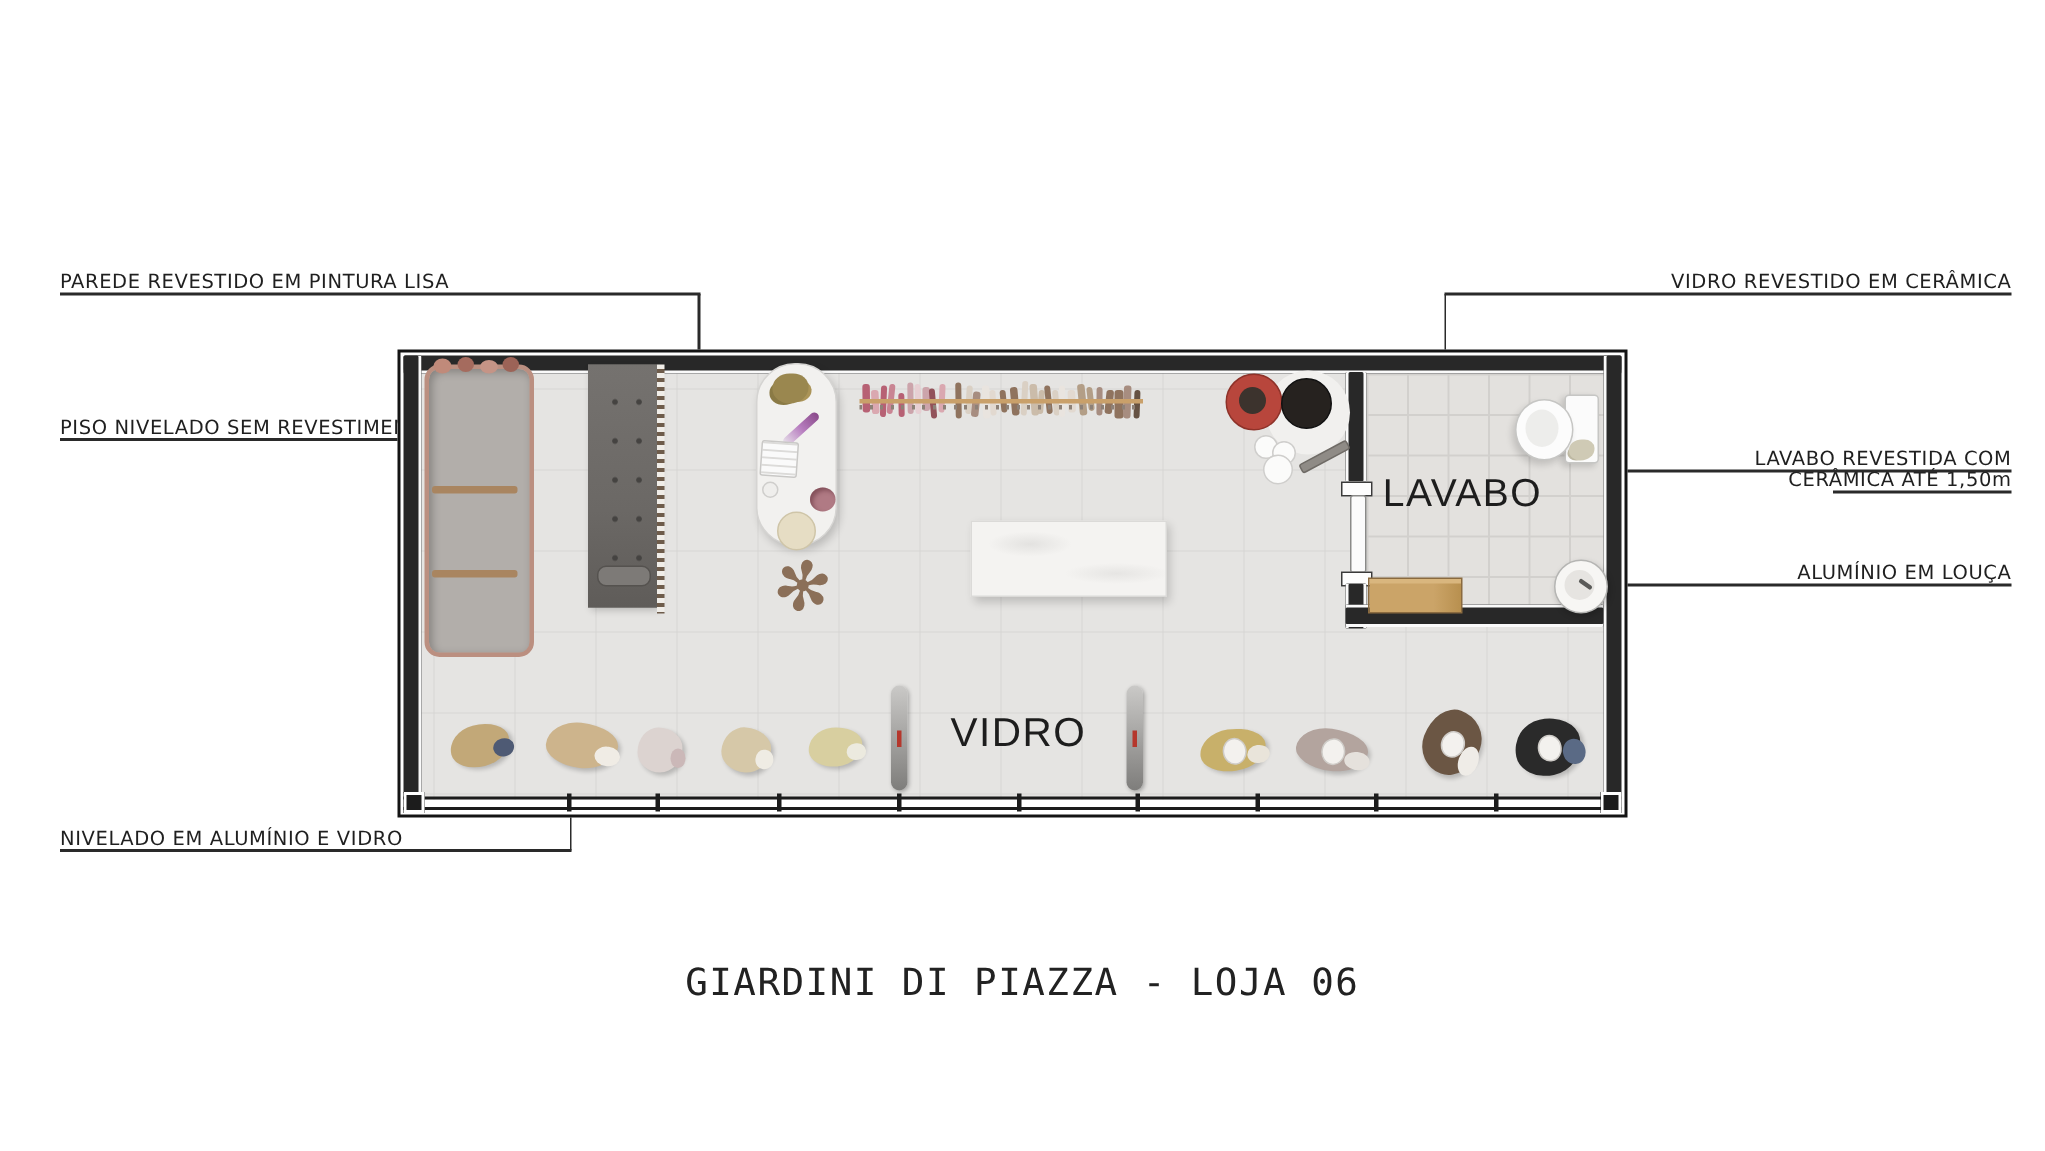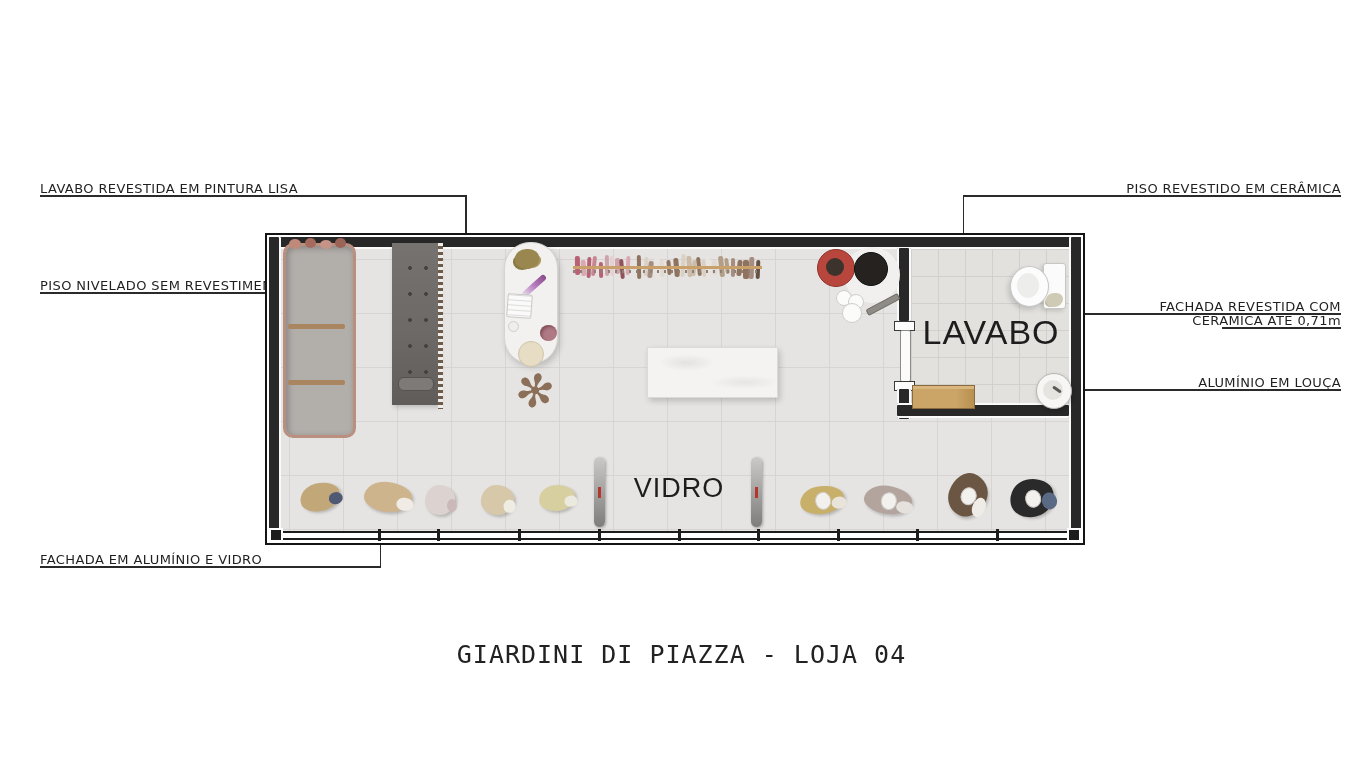--- a/index.html
+++ b/index.html
@@ -118,38 +118,38 @@
   .sink .basin { position:absolute; left:6px; top:6px; width:20px; height:20px; border-radius:50%; background:#e6e4e1; }
   .sink .spout { position:absolute; left:15px; top:14px; width:10px; height:3px; background:#5a5a58; transform:rotate(35deg); border-radius:2px; }
   .lavabo-plant { position:absolute; left:779px; top:58px; width:17px; height:14px; border-radius:50% 40% 55% 45%;
     background:#cfcab5; box-shadow:-3px 2px 0 -2px #bdb8a2; }
 
   .layer { position:absolute; inset:0; }
 </style>
 </head>
 <body>
 
-<div class="callout" style="left:40px; top:182px;">LAVABO REVESTIDA EM PINTURA LISA</div>
+<div class="callout" style="left:40px; top:182px;">PAREDE REVESTIDO EM PINTURA LISA</div>
 <div class="leader h" style="left:40px; top:195px; width:427px;"></div>
 <div class="leader v" style="left:465px; top:196px; height:57px;"></div>
 
 <div class="callout" style="left:40px; top:279px;">PISO NIVELADO SEM REVESTIMENTO</div>
 <div class="leader h" style="left:40px; top:292px; width:343px;"></div>
 
-<div class="callout" style="left:40px; top:553px;">FACHADA EM ALUMÍNIO E VIDRO</div>
+<div class="callout" style="left:40px; top:553px;">NIVELADO EM ALUMÍNIO E VIDRO</div>
 <div class="leader h" style="left:40px; top:566px; width:341px;"></div>
 <div class="leader v" style="left:379.5px; top:543px; height:24px;"></div>
 
-<div class="callout right" style="right:22px; top:182px;">PISO REVESTIDO EM CERÂMICA</div>
+<div class="callout right" style="right:22px; top:182px;">VIDRO REVESTIDO EM CERÂMICA</div>
 <div class="leader h" style="left:963px; top:195px; width:378px;"></div>
 <div class="leader v" style="left:962.5px; top:196px; height:82px;"></div>
 
 <div class="callout right" style="right:22px; top:300px;">
-  <span>FACHADA REVESTIDA COM</span><br>
-  <span>CERÂMICA ATÉ 0,71m</span>
+  <span>LAVABO REVESTIDA COM</span><br>
+  <span>CERÂMICA ATÉ 1,50m</span>
 </div>
 <div class="leader h" style="left:1071px; top:313px; width:270px;"></div>
 <div class="leader h" style="left:1222px; top:327px; width:119px;"></div>
 
 <div class="callout right" style="right:22px; top:376px;">ALUMÍNIO EM LOUÇA</div>
 <div class="leader h" style="left:1065px; top:389px; width:276px;"></div>
 
 <div class="plan">
 
   <div class="floor-loja"></div>
@@ -309,17 +309,17 @@
   <div class="toilet-bowl">
       <div class="inner"></div>
     </div>
   <div class="lavabo-plant"></div>
   <div class="wood-counter"></div>
   <div class="sink">
     <div class="basin"></div>
     <div class="spout"></div>
   </div>
 
-  <div class="room-label" style="left:644px; top:78px; width:160px; font-size:34px; letter-spacing:1px;">LAVABO</div>
+  <div class="room-label" style="left:628px; top:78px; width:160px; font-size:26px; letter-spacing:1px;">LAVABO</div>
   <div class="room-label" style="left:352px; top:238px; width:120px; font-size:27px; letter-spacing:1px;">VIDRO</div>
 </div>
 
-<div class="title">GIARDINI DI PIAZZA - LOJA 04</div>
+<div class="title">GIARDINI DI PIAZZA - LOJA 06</div>
 
 </body></html>

